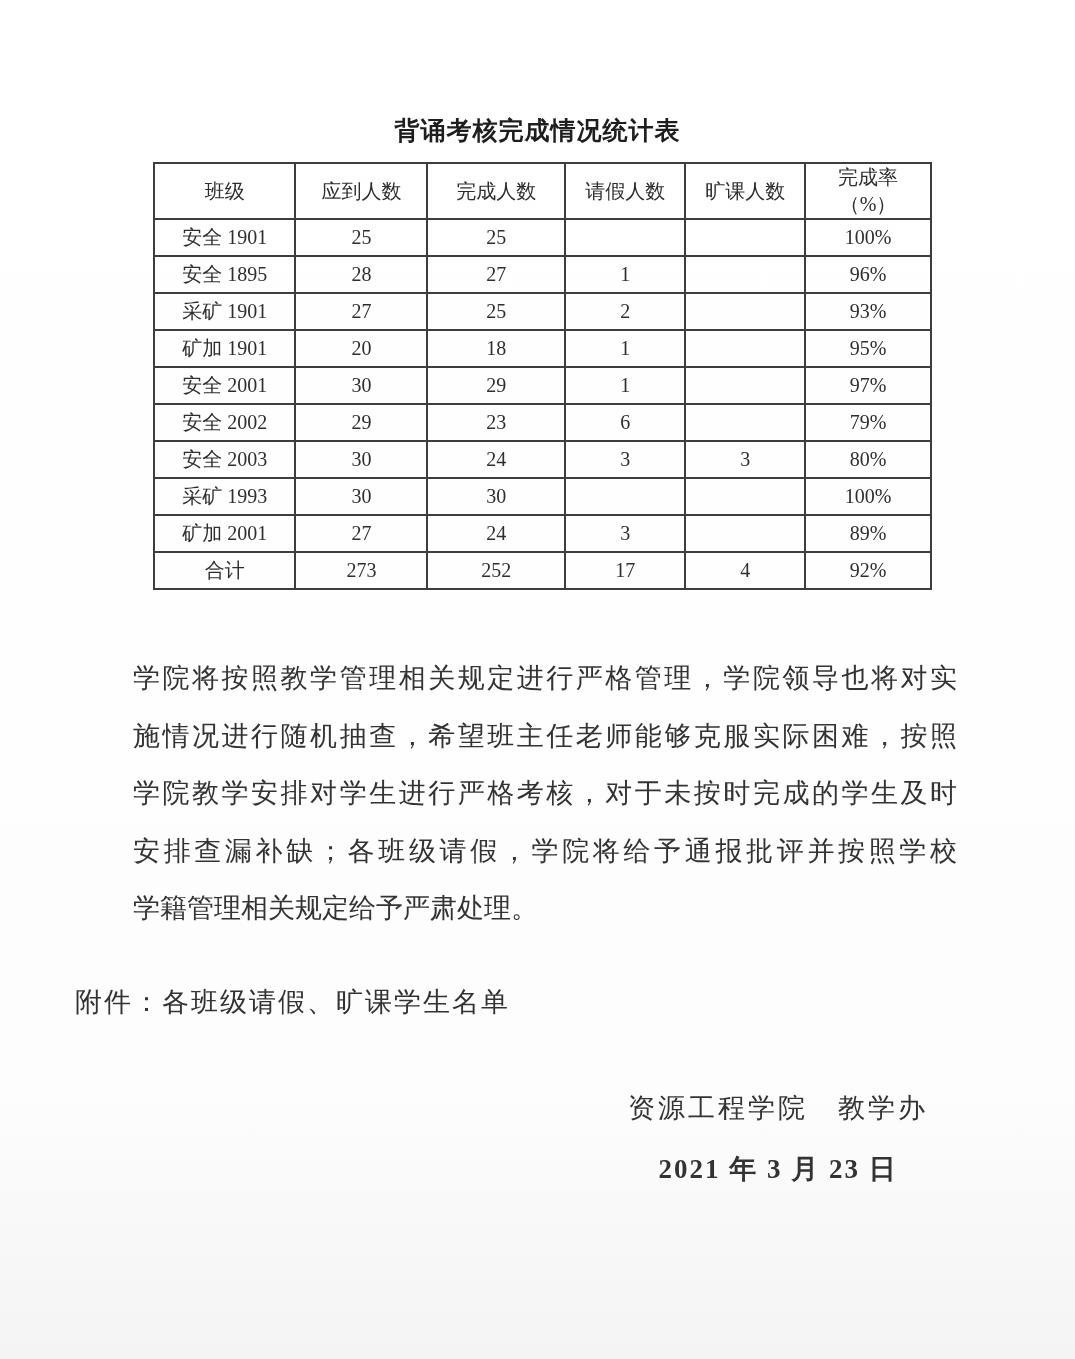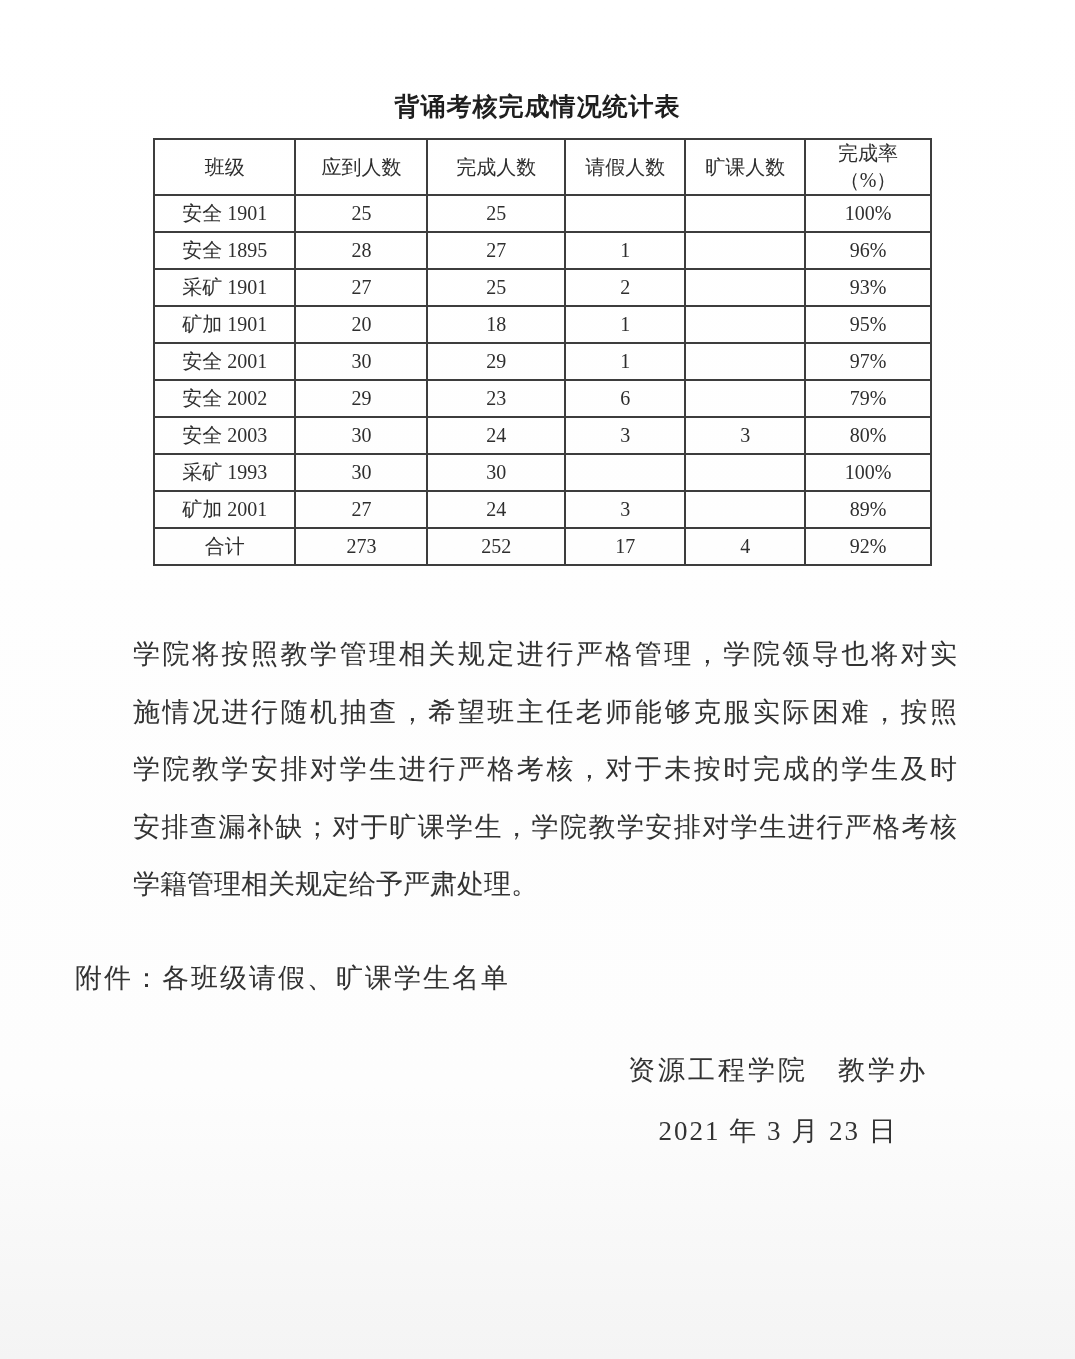--- a/index.html
+++ b/index.html
@@ -12,21 +12,21 @@
   body {
     height: 1359px;
     color: #2b2b2b;
     background: linear-gradient(180deg, #ffffff 0%, #fdfdfd 80%, #f4f4f4 100%);
     overflow: hidden;
   }
 
   .page {
     width: 1075px;
     height: 1071px;
-    padding-top: 90px;
+    padding-top: 114px;
   }
 
   .doc-title {
     font-size: 25px;
     font-weight: 700;
     text-align: center;
     letter-spacing: 1px;
     color: #1e1e1e;
   }
 
@@ -72,35 +72,36 @@
 
   .attachment {
     margin: 46px 0 0 75px;
     font-size: 27px;
     letter-spacing: 2px;
     color: #333333;
   }
 
   .sign-block {
     width: max-content;
-    margin: 56px 147px 0 auto;
+    margin: 70px 147px 0 auto;
     text-align: center;
   }
 
   .sign-name {
     font-size: 27px;
     letter-spacing: 3px;
     color: #333333;
   }
 
   .sign-date {
     font-size: 27px;
     letter-spacing: 2px;
     margin-top: 25px;
     color: #333333;
+    font-weight: bold;
   }
 </style>
 </head>
 <body>
 
 <div class="page">
 
   <h1 class="doc-title">背诵考核完成情况统计表</h1>
 
   <table class="stats-table">
@@ -203,21 +204,21 @@
         <td>4</td>
         <td>92%</td>
       </tr>
     </tbody>
   </table>
 
   <div class="body-text">
     <div class="para-line">学院将按照教学管理相关规定进行严格管理，学院领导也将对实</div>
     <div class="para-line">施情况进行随机抽查，希望班主任老师能够克服实际困难，按照</div>
     <div class="para-line">学院教学安排对学生进行严格考核，对于未按时完成的学生及时</div>
-    <div class="para-line">安排查漏补缺；对于旷课学生，学院教学安排对学生进行严格考核</div>
+    <div class="para-line">安排查漏补缺；各班级请假，学院将给予通报批评并按照学校</div>
     <div class="para-line last">学籍管理相关规定给予严肃处理。</div>
   </div>
 
   <div class="attachment">附件：各班级请假、旷课学生名单</div>
 
   <div class="sign-block">
     <div class="sign-name">资源工程学院　教学办</div>
     <div class="sign-date">2021 年 3 月 23 日</div>
   </div>
 

